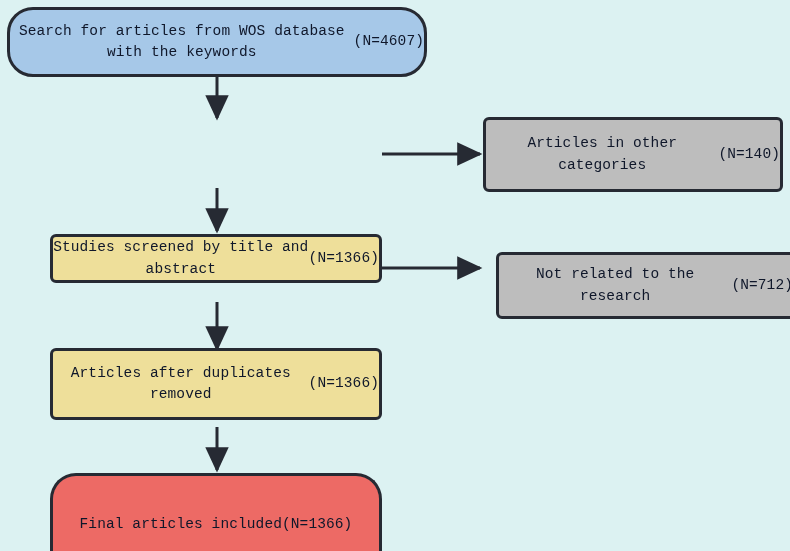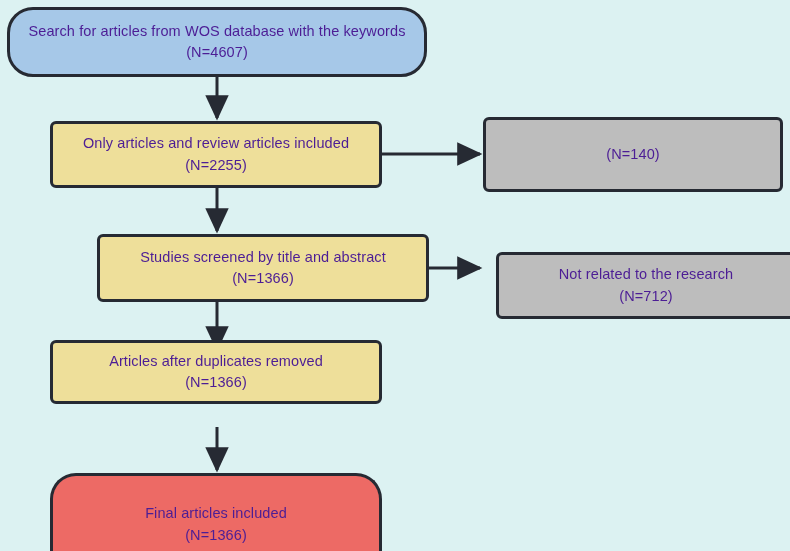--- a/index.html
+++ b/index.html
@@ -17,28 +17,28 @@
     position: relative;
     width: 790px;
     height: 551px;
     background: #dcf2f2;
   }
   .node {
     position: absolute;
     box-sizing: border-box;
     border: 3px solid #262a33;
     display: flex;
-    flex-direction: column;
     align-items: center;
     justify-content: center;
     text-align: center;
-    color: #4c1d95;
+    color: #0f172a;
     font-size: 14.5px;
     line-height: 1.45;
     letter-spacing: 0.1px;
+    font-family: Liberation Mono, monospace;
   }
   .node .line1 { display: block; }
   .node .line2 { display: block; }
 
   .node-terminal {
     border-radius: 26px;
   }
   .node-process {
     border-radius: 6px;
   }
@@ -81,40 +81,37 @@
     <line x1="382" y1="154" x2="480" y2="154" stroke="#262a33" stroke-width="3" marker-end="url(#arrowhead)"></line>
 
     <line x1="382" y1="268" x2="480" y2="268" stroke="#262a33" stroke-width="3" marker-end="url(#arrowhead)"></line>
   </svg>
 
   <div class="node node-terminal fill-blue" style="left:7px; top:7px; width:420px; height:70px;">
     <span class="line1">Search for articles from WOS database with the keywords</span>
     <span class="line2">(N=4607)</span>
   </div>
 
-  <div class="node node-process fill-yellow" style="left:50px; top:121px; width:332px; height:67px;">
-    <span class="line1">Only articles and review articles included</span>
-    <span class="line2">(N=2255)</span>
-  </div>
 
   <div class="node node-process fill-gray" style="left:483px; top:117px; width:300px; height:75px;">
+    <span class="line1">Articles in other categories</span>
     <span class="line2">(N=140)</span>
   </div>
 
-  <div class="node node-process fill-yellow" style="left:50px; top:234px; width:332px; height:68px;margin-left:47px;">
+  <div class="node node-process fill-yellow" style="left:50px; top:234px; width:332px; height:49px;">
     <span class="line1">Studies screened by title and abstract</span>
     <span class="line2">(N=1366)</span>
   </div>
 
   <div class="node node-process fill-gray" style="left:496px; top:232px; width:300px; height:67px;margin-top:20px;">
     <span class="line1">Not related to the research</span>
     <span class="line2">(N=712)</span>
   </div>
 
-  <div class="node node-process fill-yellow" style="left:50px; top:340px; width:332px; height:64px;">
+  <div class="node node-process fill-yellow" style="left:50px; top:348px; width:332px; height:72px;">
     <span class="line1">Articles after duplicates removed</span>
     <span class="line2">(N=1366)</span>
   </div>
 
   <div class="node node-terminal fill-red" style="left:50px; top:473px; width:332px; height:100px; border-bottom:none; border-bottom-left-radius:0; border-bottom-right-radius:0;">
     <span class="line1">Final articles included</span>
     <span class="line2">(N=1366)</span>
   </div>
 
 </div>

